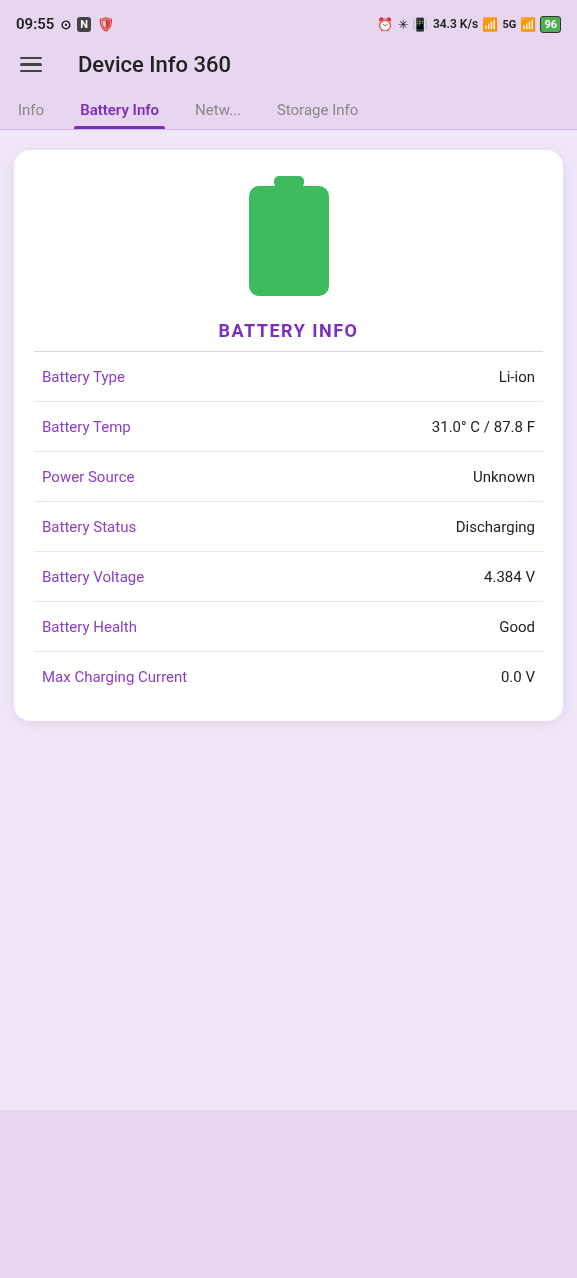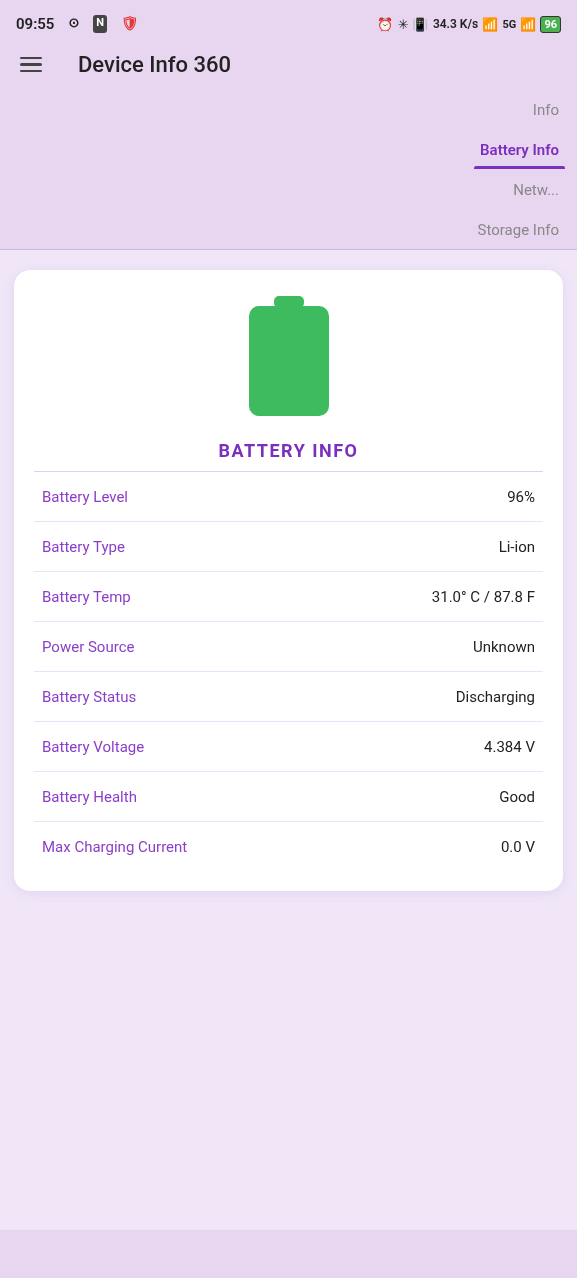--- a/index.html
+++ b/index.html
@@ -16,21 +16,22 @@
     .status-bar {
       background: #e8d5f0;
       display: flex;
       justify-content: space-between;
       align-items: center;
       padding: 8px 16px 4px 16px;
       height: 44px;
     }
     .status-left {
       display: flex;
-      gap: 14px;
+      align-items: center;
+      gap: 6px;
       font-size: 15px;
       font-weight: 600;
       color: #222;
     }
     .status-icons {
       display: flex;
       align-items: center;
       gap: 4px;
       font-size: 12px;
       color: #222;
@@ -65,21 +66,20 @@
     }
 
     
     .tab-bar {
       background: #e8d5f0;
       display: flex;
       align-items: flex-end;
       padding: 0 0 0 0;
       overflow-x: auto;
       border-bottom: 1px solid #d0b8e0;
-      flex-direction: column;
     }
     .tab-bar::-webkit-scrollbar { display: none; }
     .tab-item {
       padding: 12px 18px 10px 18px;
       font-size: 15px;
       color: #888;
       white-space: nowrap;
       cursor: pointer;
       position: relative;
       font-weight: 400;
@@ -213,24 +213,20 @@
 
         <rect x="5" y="12" width="80" height="110" rx="10" ry="10" fill="#3dbb5e"></rect>
       </svg>
     </div>
 
     <div class="battery-info-title">BATTERY INFO</div>
     <hr class="divider">
 
     <div>
 
-      <div class="info-row">
-        <span class="info-label">Battery Level</span>
-        <span class="info-value">96%</span>
-      </div>
 
       <div class="info-row">
         <span class="info-label">Battery Type</span>
         <span class="info-value">Li-ion</span>
       </div>
 
       <div class="info-row">
         <span class="info-label">Battery Temp</span>
         <span class="info-value">31.0° C / 87.8 F</span>
       </div>

